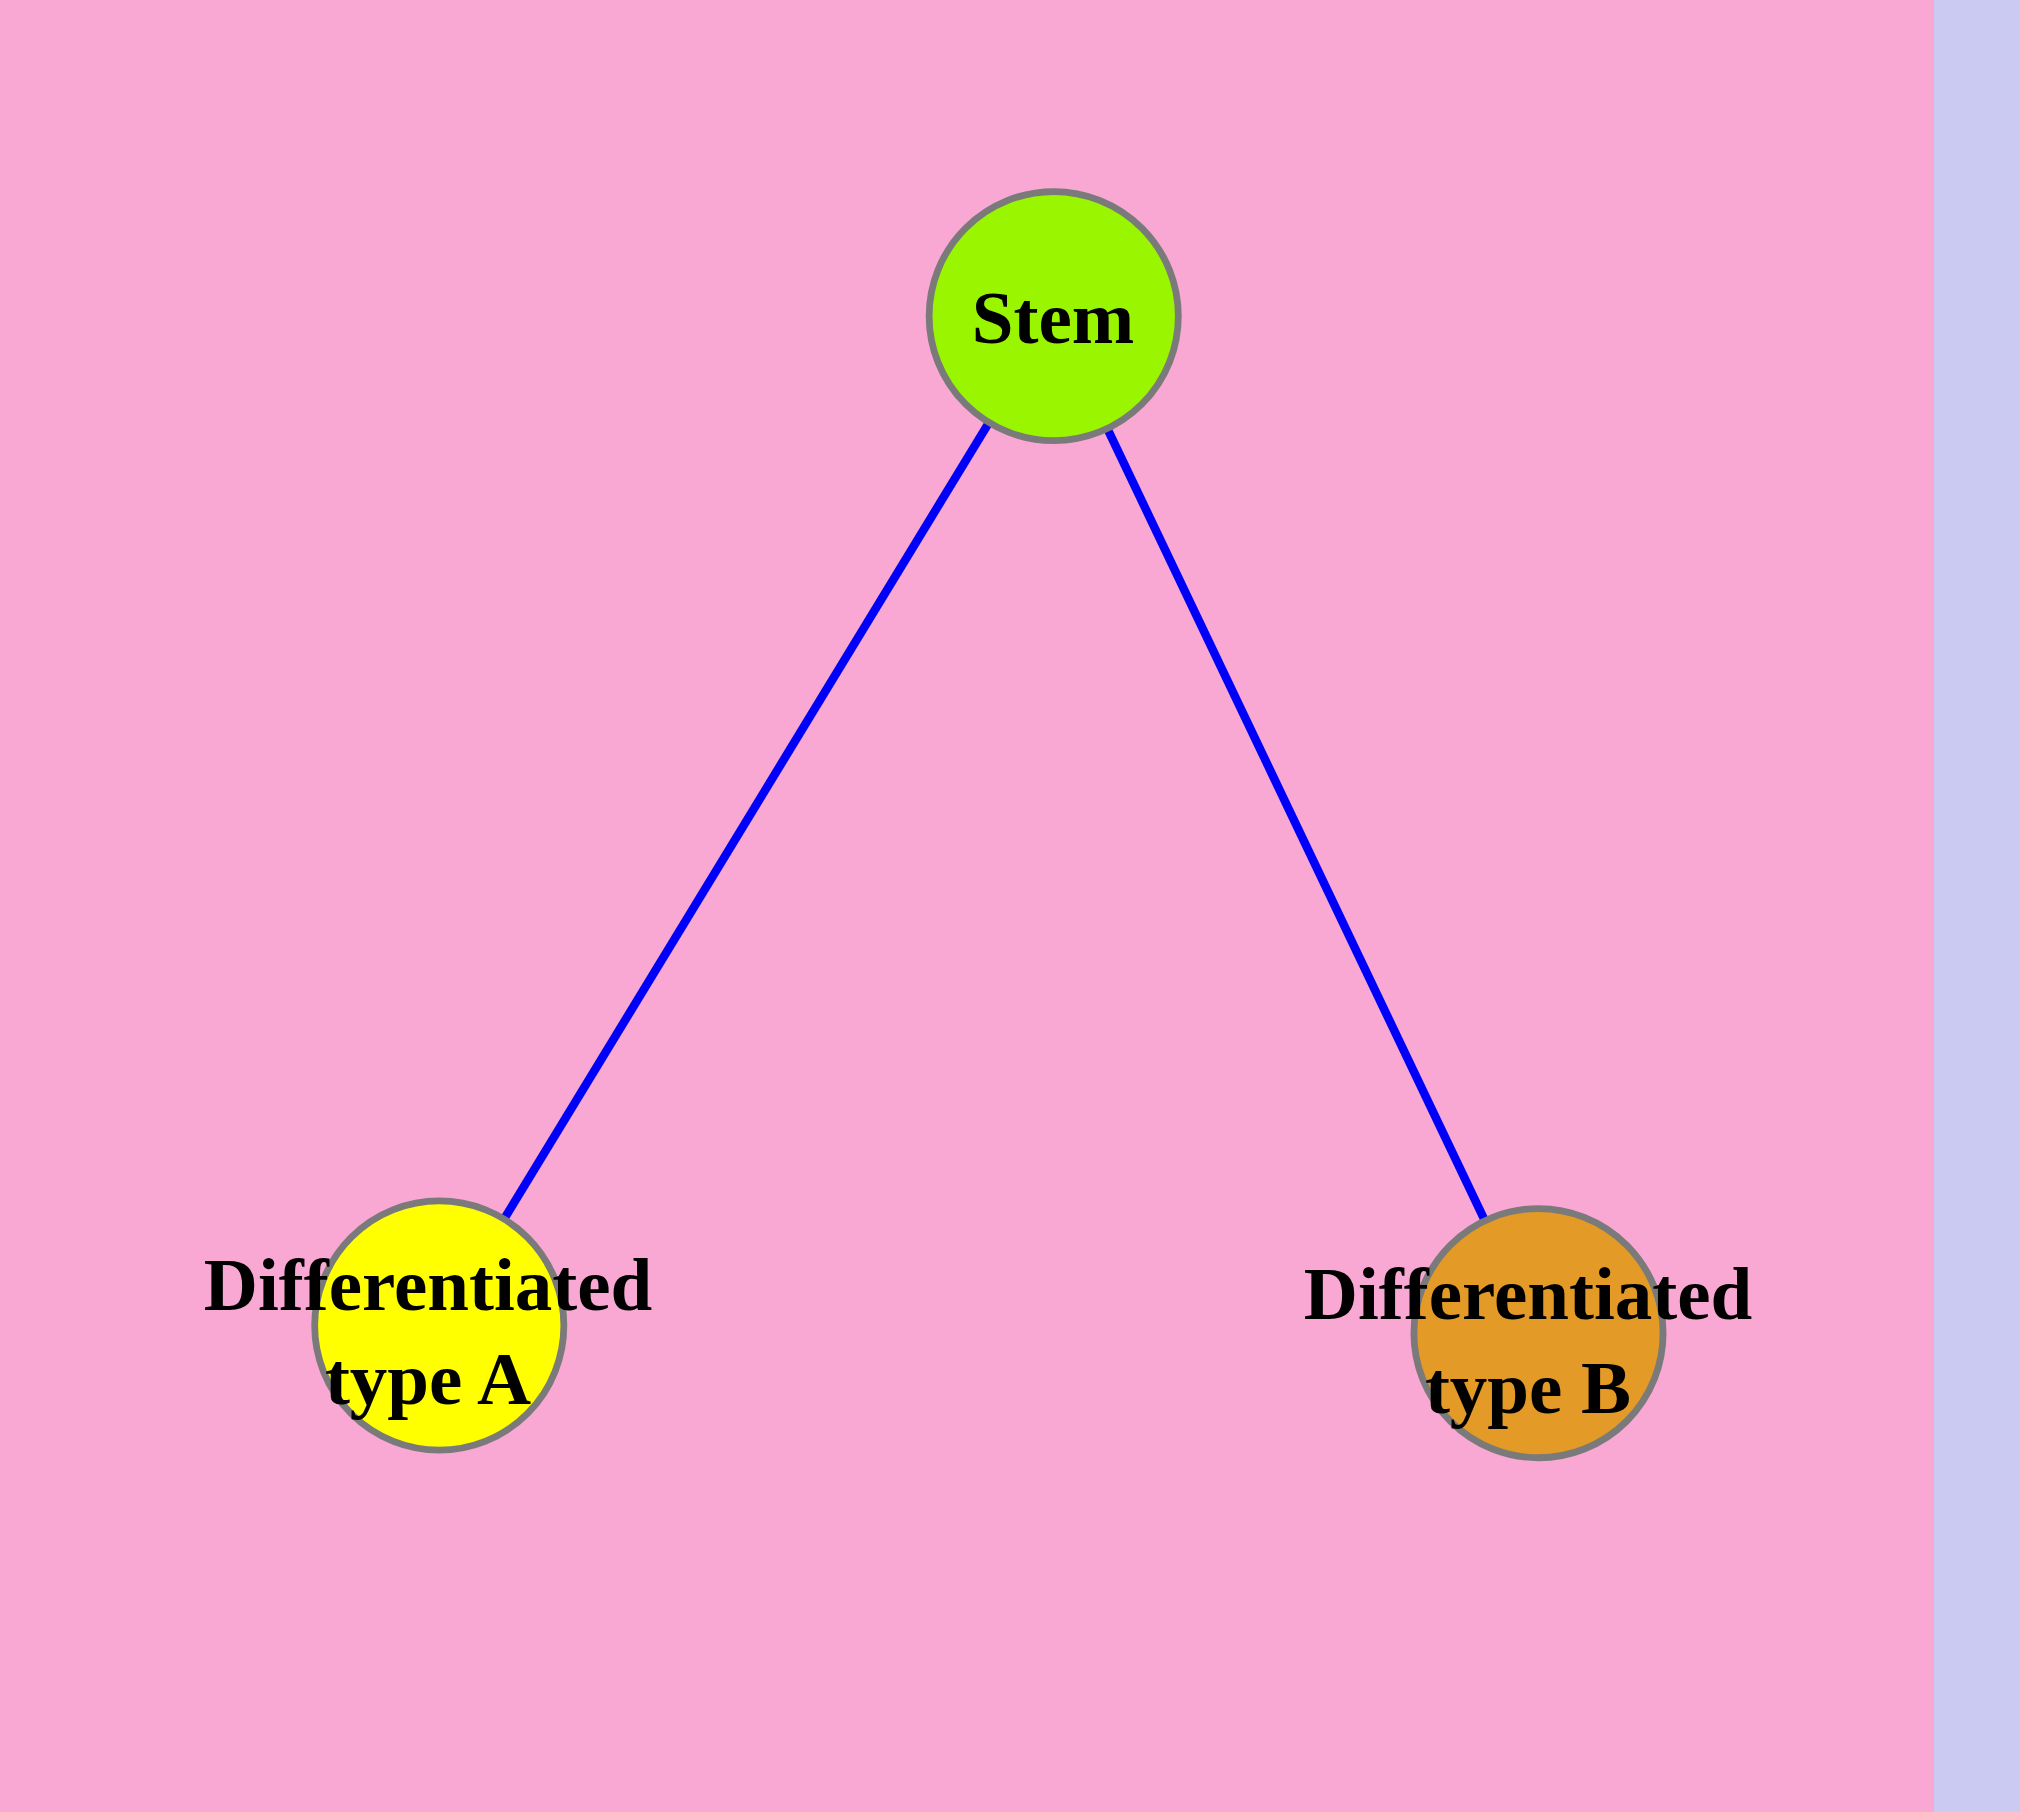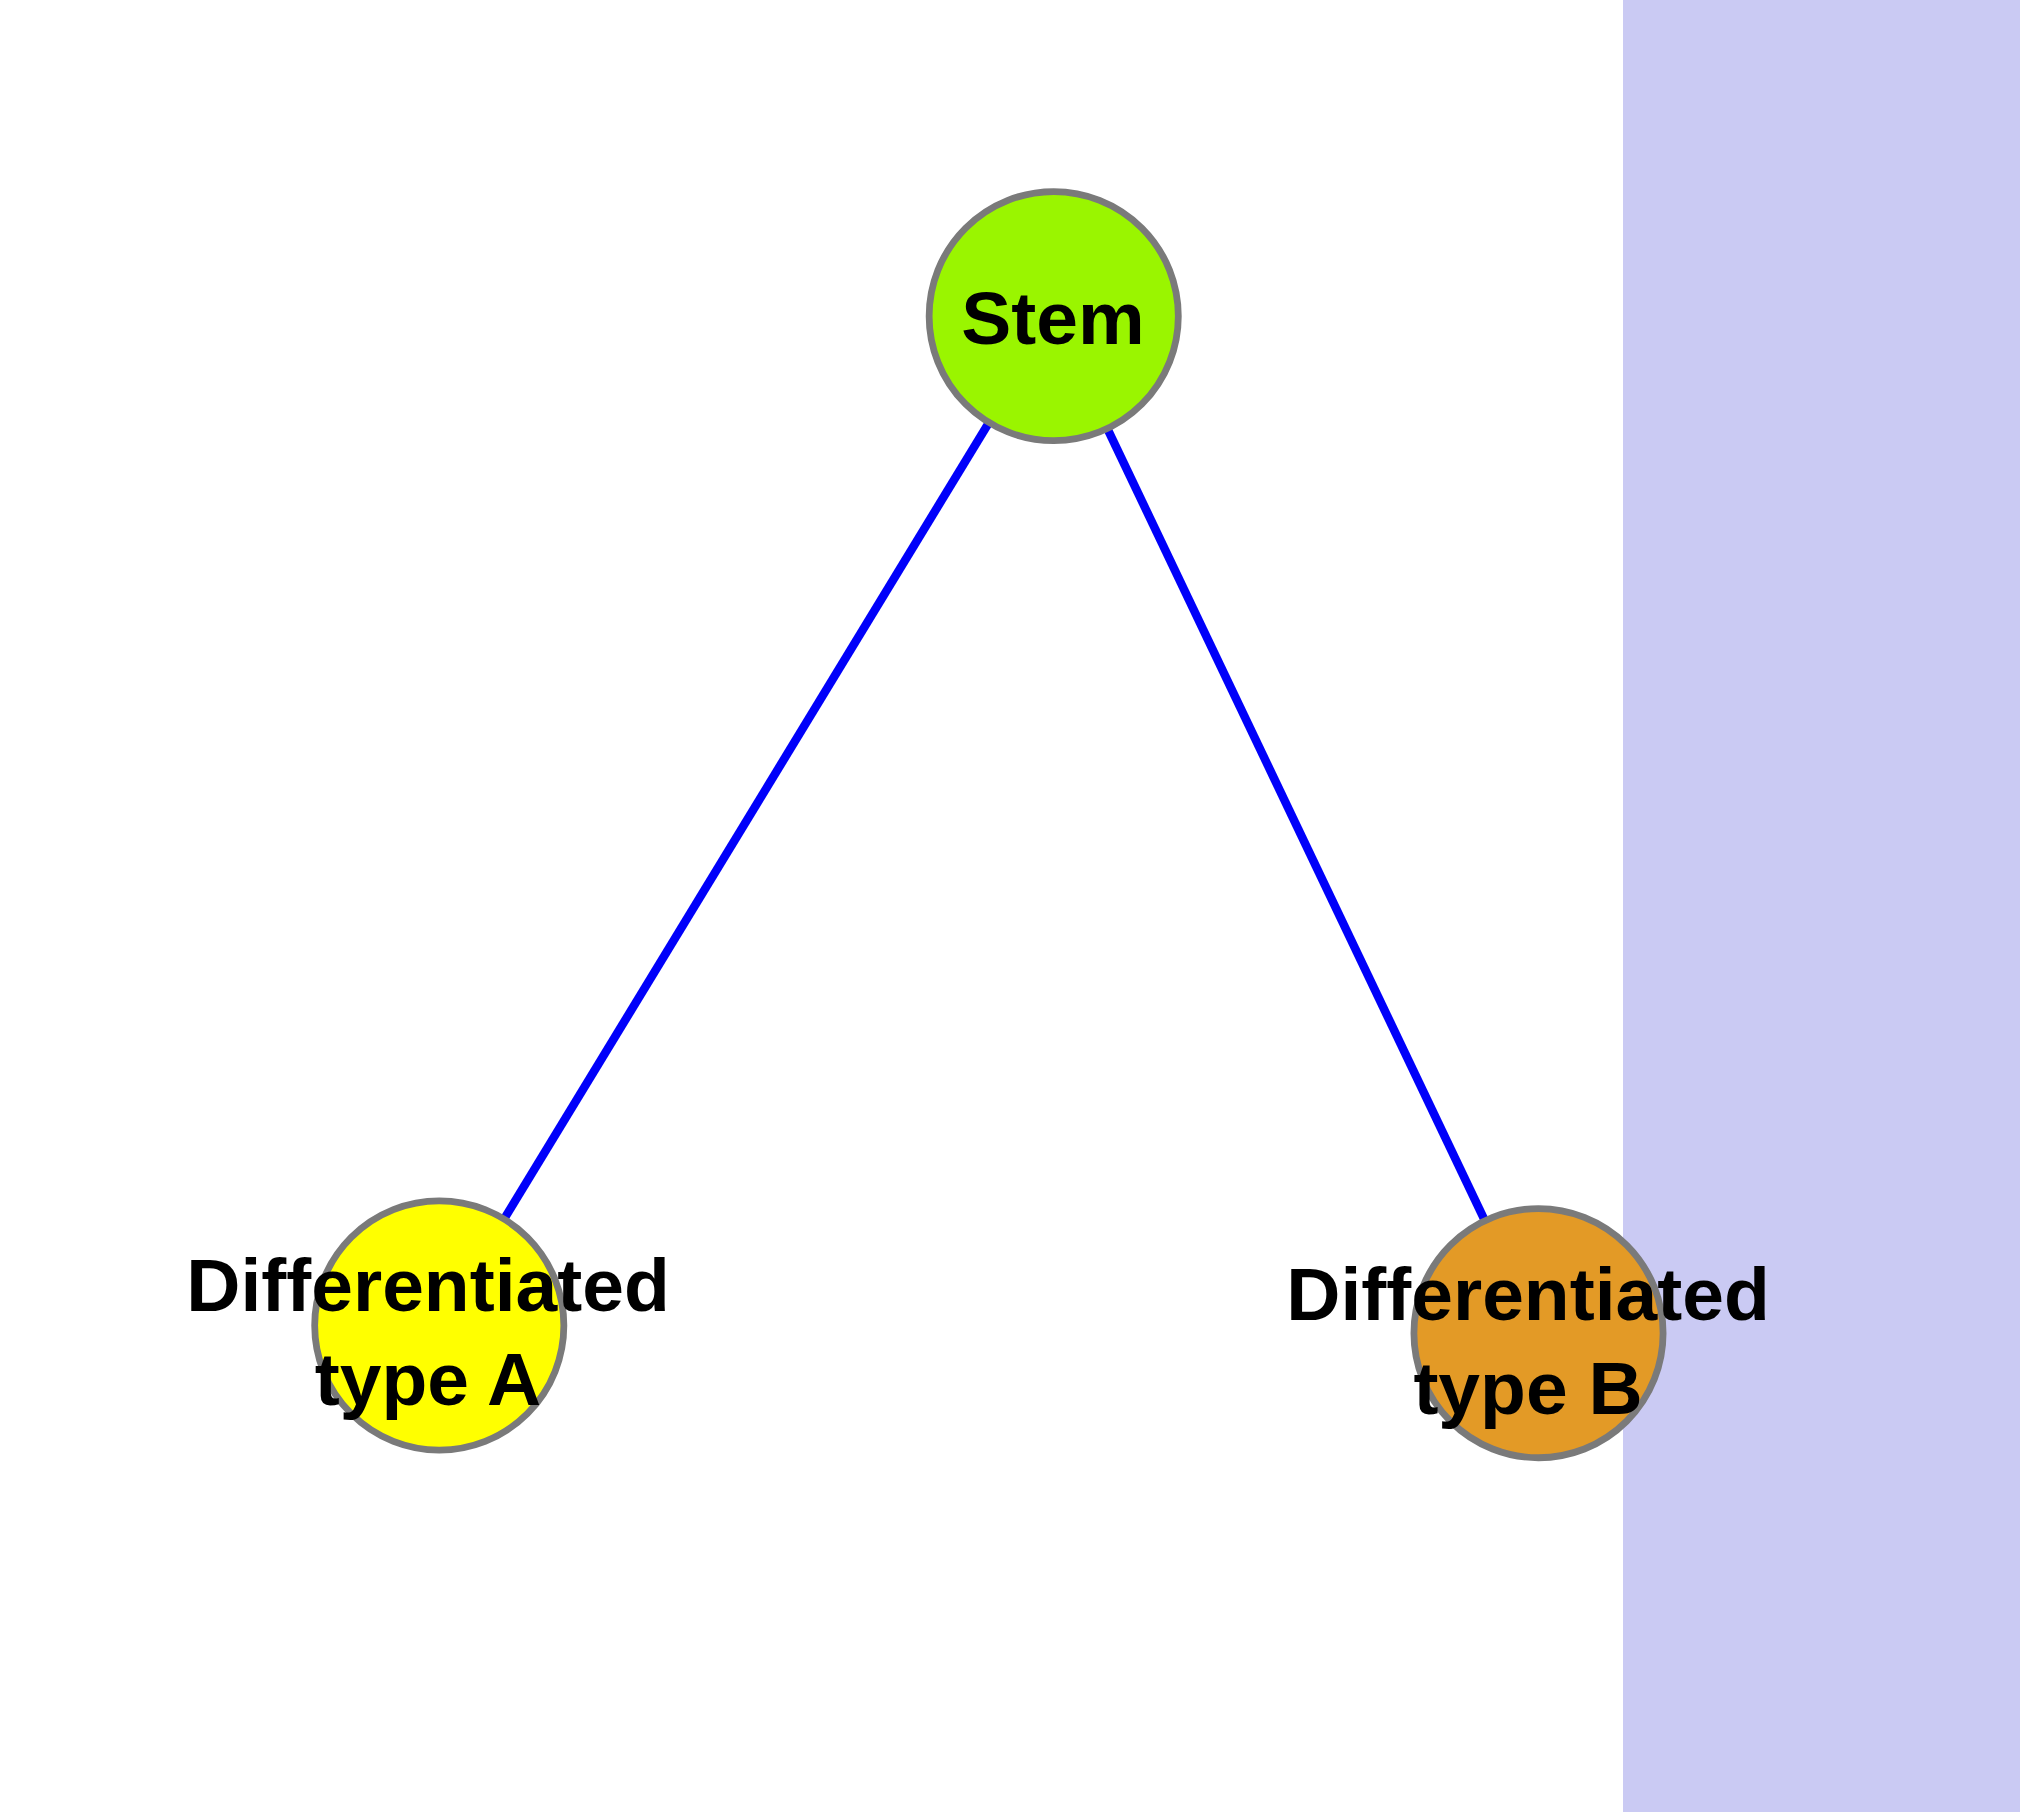--- a/index.html
+++ b/index.html
@@ -5,24 +5,24 @@
   html, body {
     margin: 0;
     padding: 0;
     width: 2021px;
     height: 1812px;
     overflow: hidden;
     background: #cacaf3;
   }
   .canvas {
     position: relative;
-    width: 1623px;
+    width: 1934px;
     height: 1812px;
-    background: #ffffff;
-    font-family: Liberation Sans, sans-serif;
+    background: #f9a8d4;
+    font-family: Liberation Serif, serif;
   }
   .canvas svg {
     position: absolute;
     left: 0;
     top: 0;
   }
   .edge {
     stroke-width: 10px;
     stroke-linecap: butt;
   }

